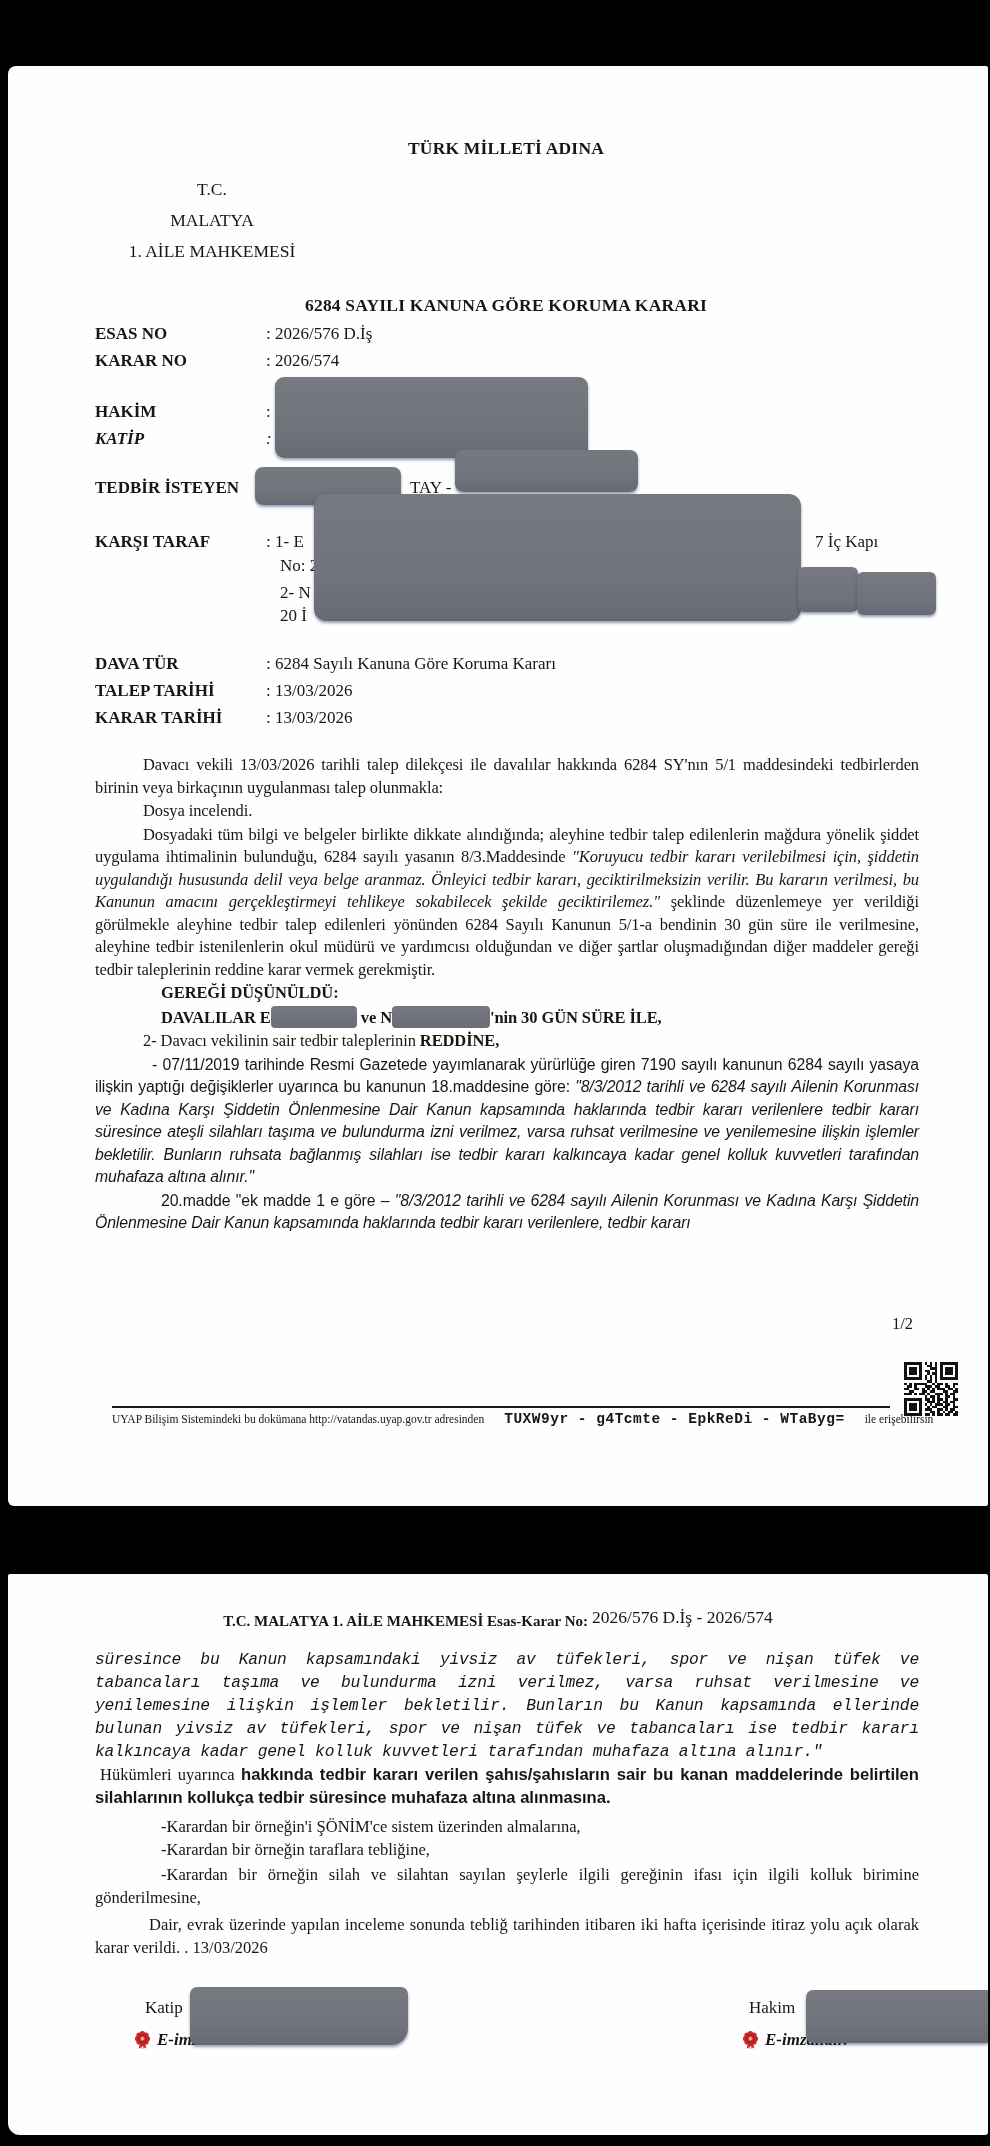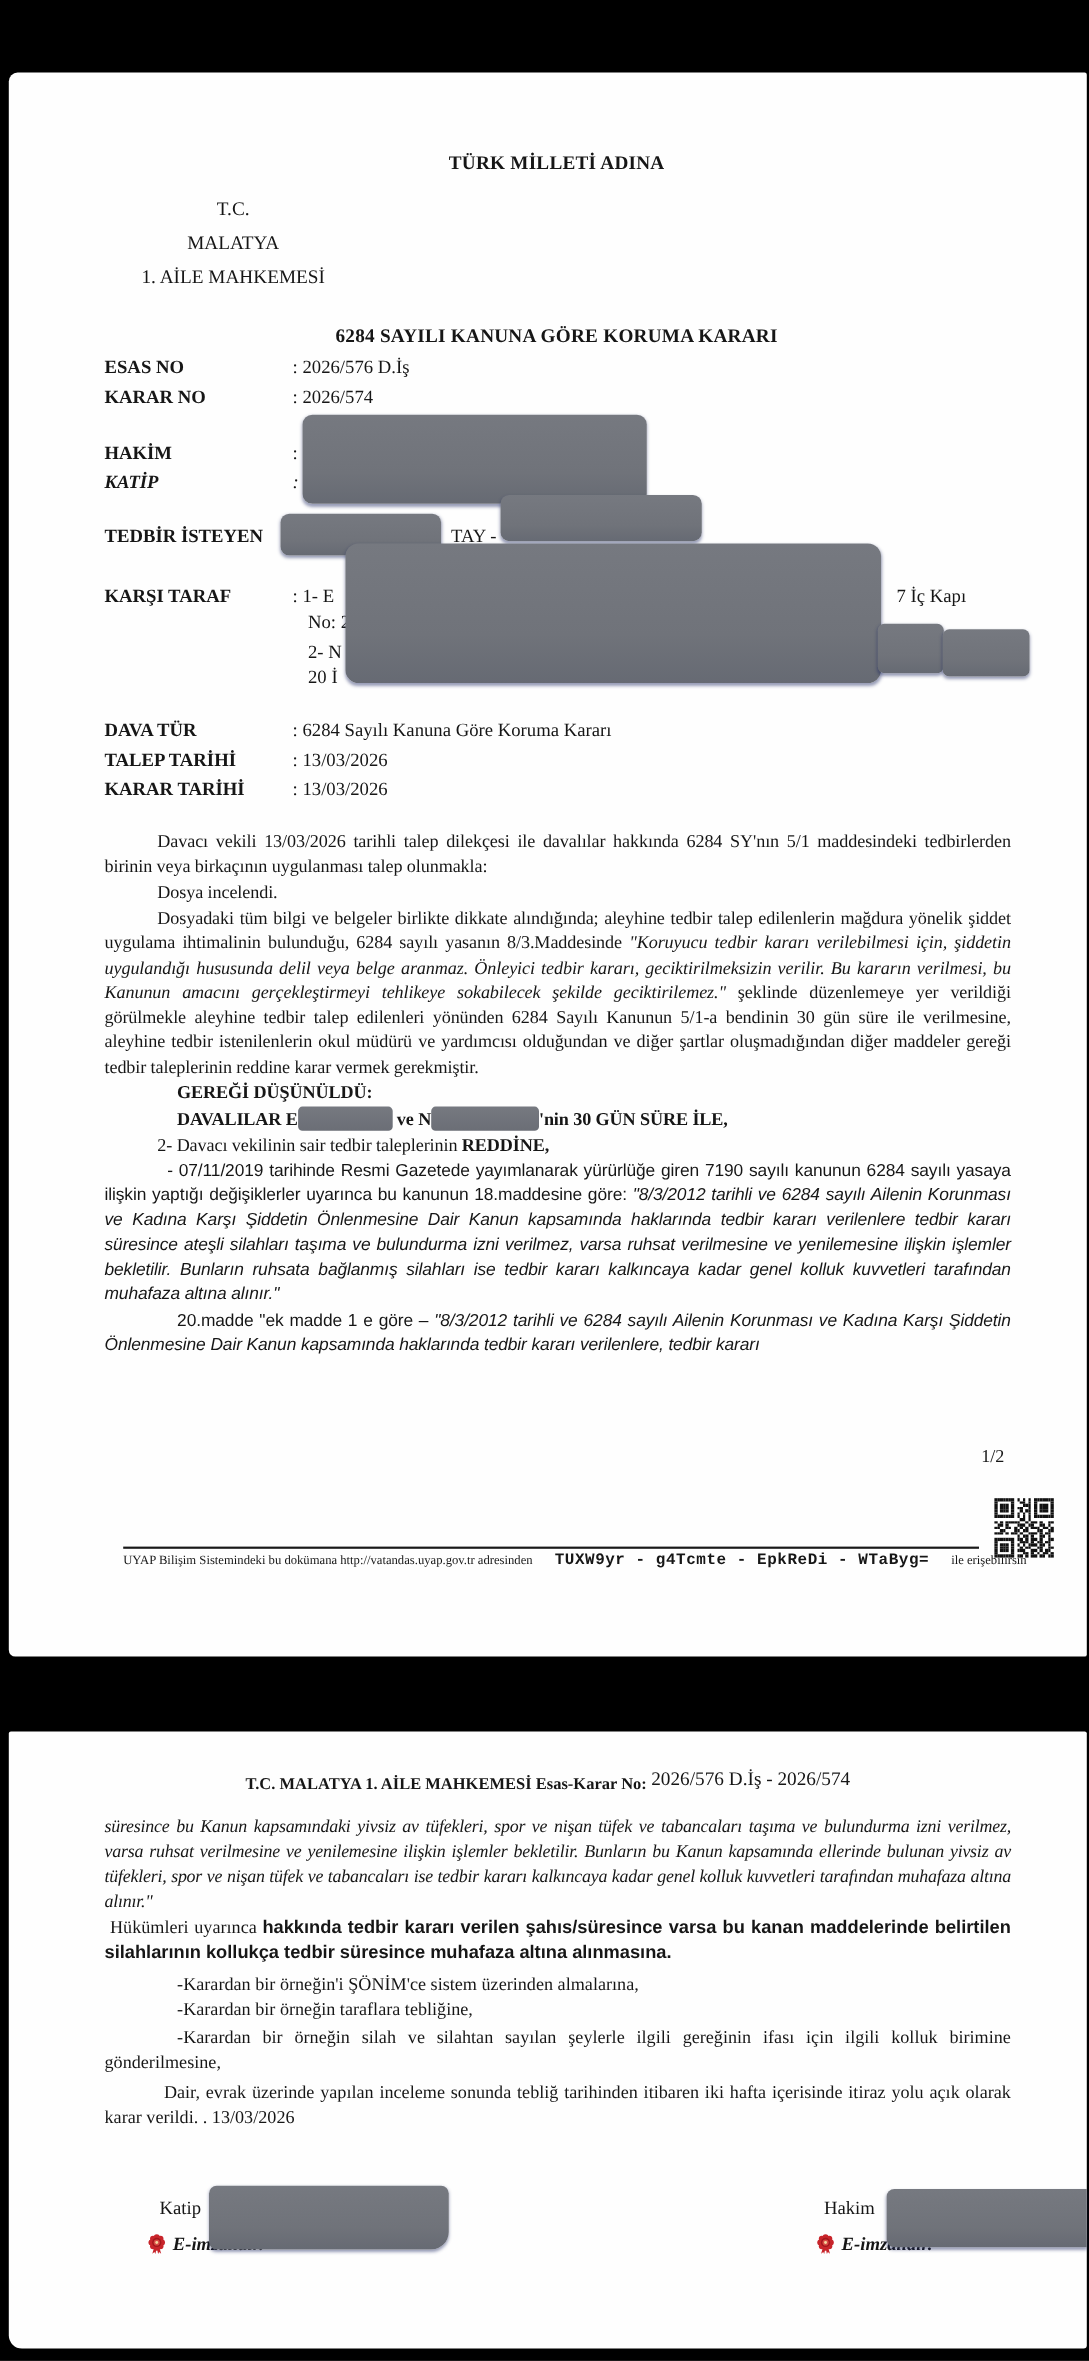--- a/index.html
+++ b/index.html
@@ -35,21 +35,21 @@
   .rule{position:absolute;border-top:2.5px solid #191919;}
   .footer-line{position:absolute;display:flex;align-items:baseline;gap:20px;white-space:nowrap;}
   .footer-small{font-size:11.5px;}
   .footer-code{font-family:"Liberation Mono","DejaVu Sans Mono",monospace;font-size:14.5px;font-weight:bold;letter-spacing:.5px;}
 
   .p2header{position:absolute;left:0;width:100%;text-align:center;}
   .p2h-label{font-weight:bold;font-size:15px;}
   .p2h-value{font-size:17.5px;position:relative;top:-3px;}
   .p2text{position:absolute;left:87px;width:824px;font-size:16.5px;line-height:23px;text-align:justify;}
   .p2text p{margin:0;}
-  .sansit{font-family:Liberation Serif, serif;font-style:italic;font-size:16.3px;letter-spacing:-0.2px;}
+  .sansit{font-family:Liberation Mono, monospace;font-style:italic;font-size:16.3px;letter-spacing:-0.2px;}
   .sansb{font-family:"Liberation Sans",sans-serif;font-weight:bold;font-size:16.6px;}
   .liP{text-indent:66px;text-align:left;}
   .esign{position:absolute;display:flex;align-items:center;gap:4px;font-weight:bold;font-style:italic;font-size:17px;z-index:2;}
   .sig-label{position:absolute;font-size:17px;z-index:1;}
   .qr-grid{position:absolute;display:grid;background:#fff;z-index:4;}
   .qr-grid div{width:100%;height:100%;}
   .qr-on{background:#111;}
 </style>
 </head>
 <body>
@@ -584,21 +584,21 @@
 
   <div class="page page2">
 
     <div class="p2header" style="top:36px;">
       <span class="p2h-label">T.C. MALATYA 1. AİLE MAHKEMESİ  Esas-Karar No:</span>
       <span class="p2h-value">2026/576 D.İş - 2026/574</span>
     </div>
 
     <div class="p2text" style="top:74px;">
       <p class="sansit"><span>süresince bu Kanun kapsamındaki yivsiz av tüfekleri, spor ve nişan tüfek ve tabancaları taşıma ve bulundurma izni verilmez, varsa ruhsat verilmesine ve yenilemesine ilişkin işlemler bekletilir. Bunların bu Kanun kapsamında ellerinde bulunan yivsiz av tüfekleri, spor ve nişan tüfek ve tabancaları ise tedbir kararı kalkıncaya kadar genel kolluk kuvvetleri tarafından muhafaza altına alınır."</span></p>
-      <p style="text-indent:5px;"><span> Hükümleri uyarınca </span><span class="sansb">hakkında tedbir kararı verilen şahıs/süresince  varsa bu kanan maddelerinde belirtilen silahlarının kollukça tedbir süresince muhafaza altına alınmasına.</span></p>
+      <p style="text-indent:5px;"><span> Hükümleri uyarınca </span><span class="sansb">hakkında tedbir kararı verilen şahıs/şahısların  sair bu kanan maddelerinde belirtilen silahlarının kollukça tedbir süresince muhafaza altına alınmasına.</span></p>
       <p class="liP" style="margin-top:6px;"><span>-Karardan bir örneğin'i ŞÖNİM'ce sistem üzerinden almalarına,</span></p>
       <p class="liP"><span>-Karardan bir örneğin taraflara tebliğine,</span></p>
       <p style="text-indent:66px;margin-top:2px;"><span>-Karardan bir örneğin silah ve silahtan sayılan şeylerle ilgili gereğinin ifası için ilgili kolluk birimine gönderilmesine,</span></p>
       <p style="text-indent:54px;margin-top:4px;"><span>Dair, evrak üzerinde yapılan inceleme sonunda tebliğ tarihinden itibaren iki hafta içerisinde itiraz yolu açık olarak karar verildi. . 13/03/2026</span></p>
     </div>
 
     <span class="sig-label" style="left:137px;top:424px;">Katip</span>
     <div class="redact" style="left:182px;top:413px;width:218px;height:58px;border-radius:7px 7px 16px 7px;"></div>
     <div class="esign" style="left:124px;top:455px;z-index:1;">
       <svg width="21" height="21" viewBox="0 0 24 24">

